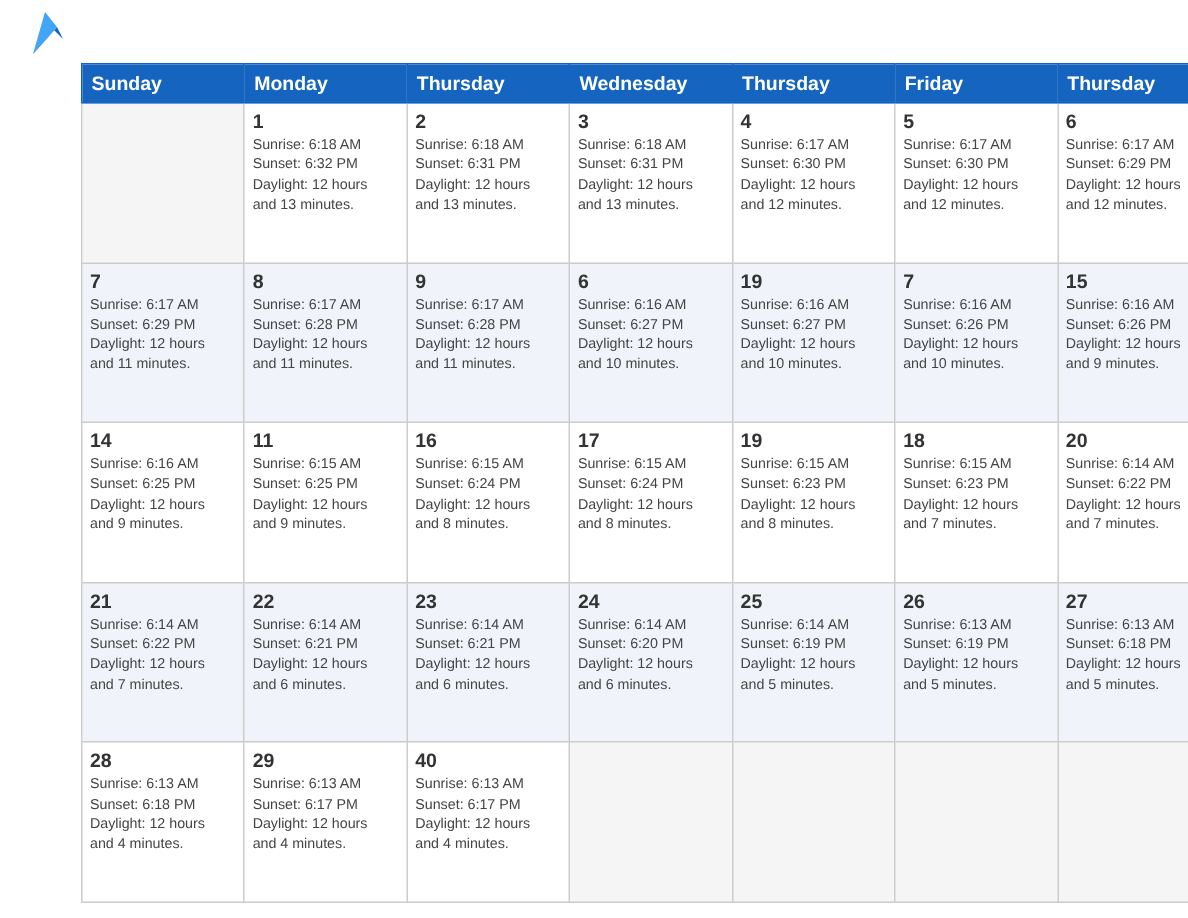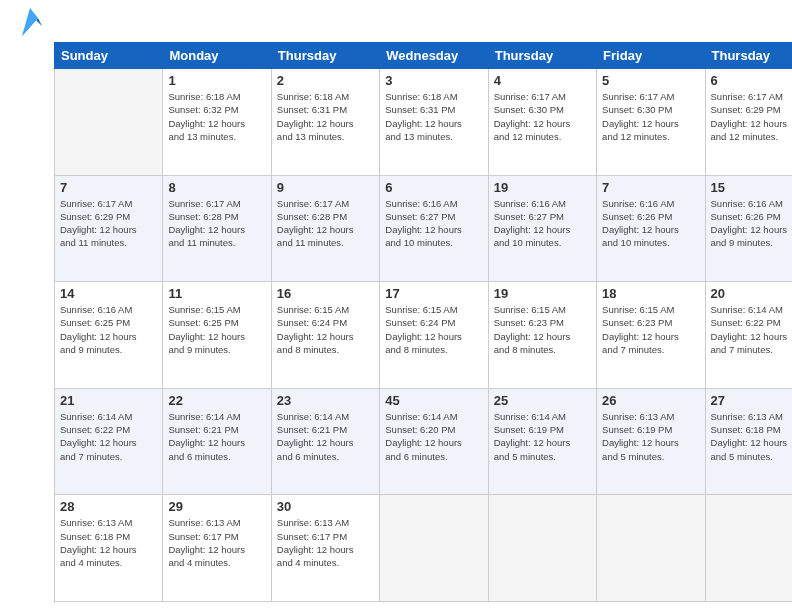--- a/index.html
+++ b/index.html
@@ -304,21 +304,21 @@
 and 6 minutes.</div>
           </td>
           <td>
             <span class="day-num">23</span>
             <div class="day-info" style="white-space: pre-line;">Sunrise: 6:14 AM
 Sunset: 6:21 PM
 Daylight: 12 hours
 and 6 minutes.</div>
           </td>
           <td>
-            <span class="day-num">45</span>
+            <span class="day-num">24</span>
             <div class="day-info" style="white-space: pre-line;">Sunrise: 6:14 AM
 Sunset: 6:20 PM
 Daylight: 12 hours
 and 6 minutes.</div>
           </td>
           <td>
             <span class="day-num">25</span>
             <div class="day-info" style="white-space: pre-line;">Sunrise: 6:14 AM
 Sunset: 6:19 PM
 Daylight: 12 hours
@@ -348,21 +348,21 @@
 and 4 minutes.</div>
           </td>
           <td>
             <span class="day-num">29</span>
             <div class="day-info" style="white-space: pre-line;">Sunrise: 6:13 AM
 Sunset: 6:17 PM
 Daylight: 12 hours
 and 4 minutes.</div>
           </td>
           <td>
-            <span class="day-num">30</span>
+            <span class="day-num">40</span>
             <div class="day-info" style="white-space: pre-line;">Sunrise: 6:13 AM
 Sunset: 6:17 PM
 Daylight: 12 hours
 and 4 minutes.</div>
           </td>
           <td class="empty"></td>
           <td class="empty"></td>
           <td class="empty"></td>
           <td class="empty"></td>
         </tr>

